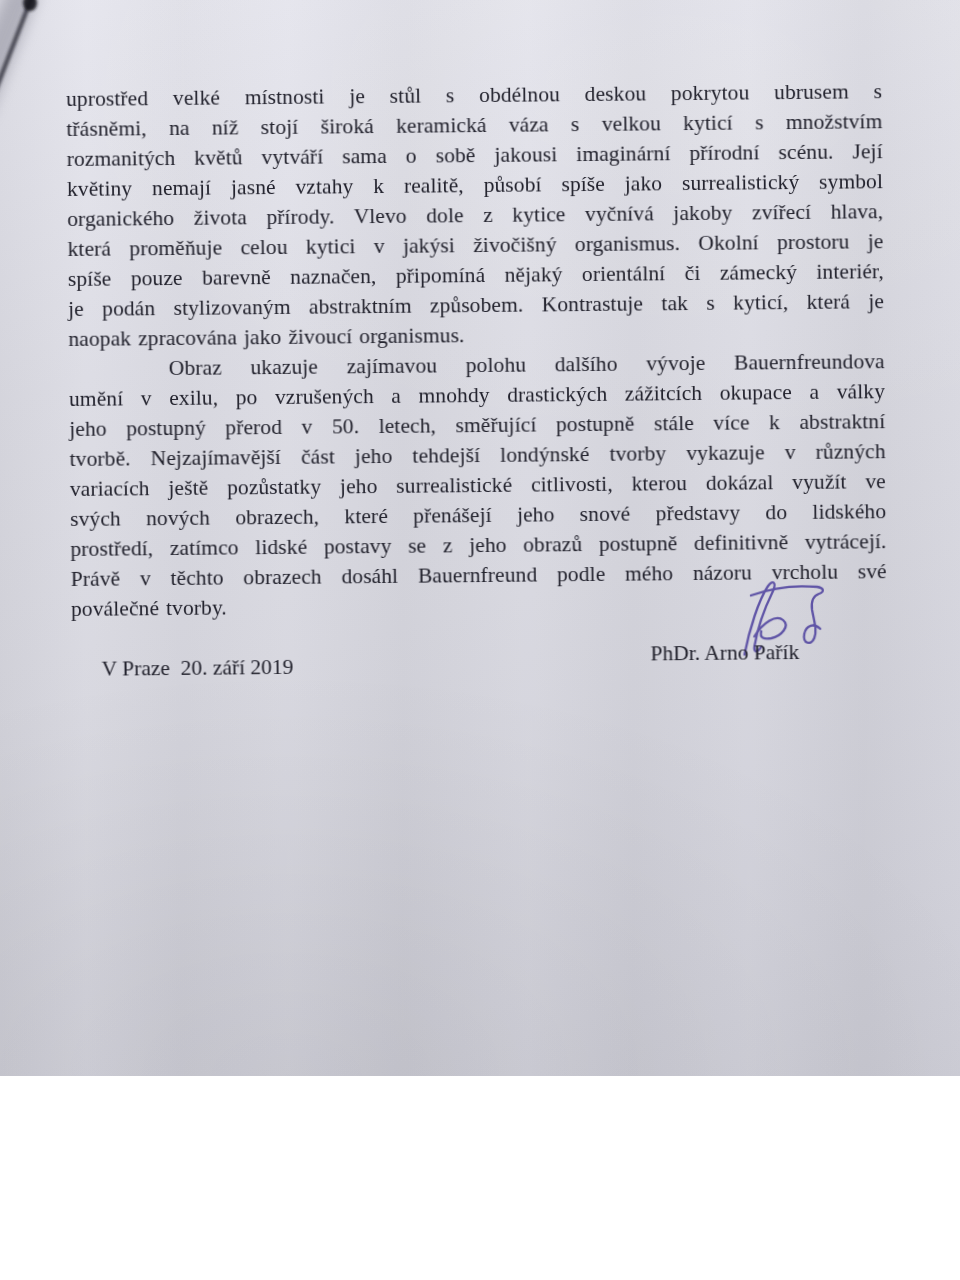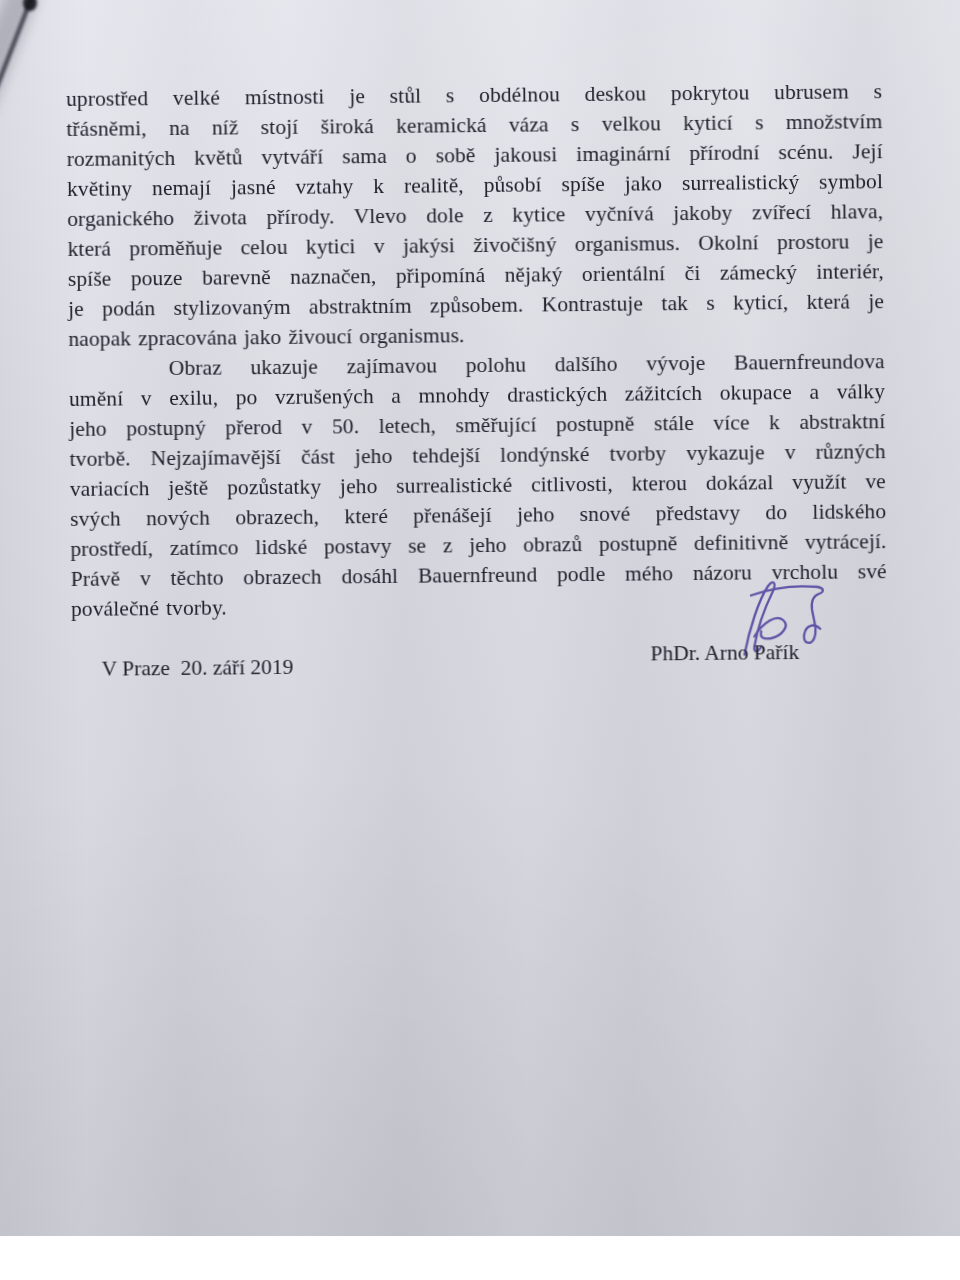--- a/index.html
+++ b/index.html
@@ -5,21 +5,21 @@
   html, body { margin: 0; padding: 0; }
   body {
     width: 960px; height: 1280px;
     font-family: "Liberation Serif", serif;
     overflow: hidden;
   }
 
   
   .photo {
     position: relative;
-    width: 960px; height: 1236px;
+    width: 960px; height: 1076px;
     background:
       linear-gradient(165deg, #e6e6ee 0%, #dcdce4 30%, #d7d7df 55%, #d0d0d9 85%, #cbcbd4 100%);
     overflow: hidden;
   }
   
   .photo::before {
     content: "";
     position: absolute; inset: 0;
     background:
       linear-gradient(90deg,

